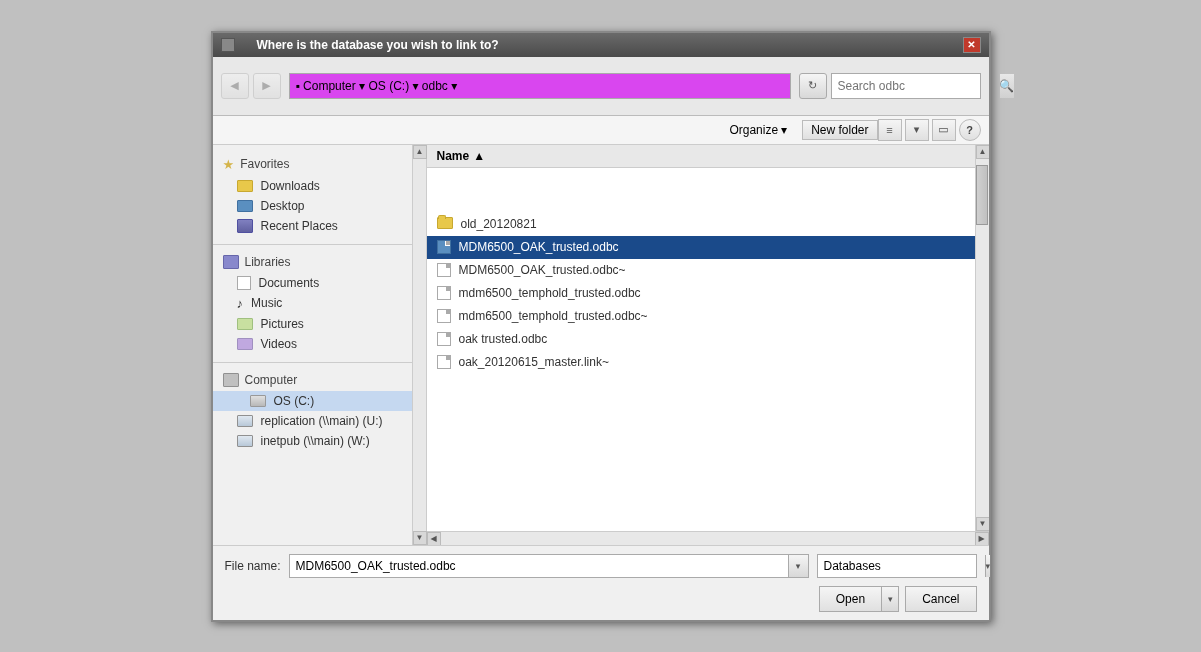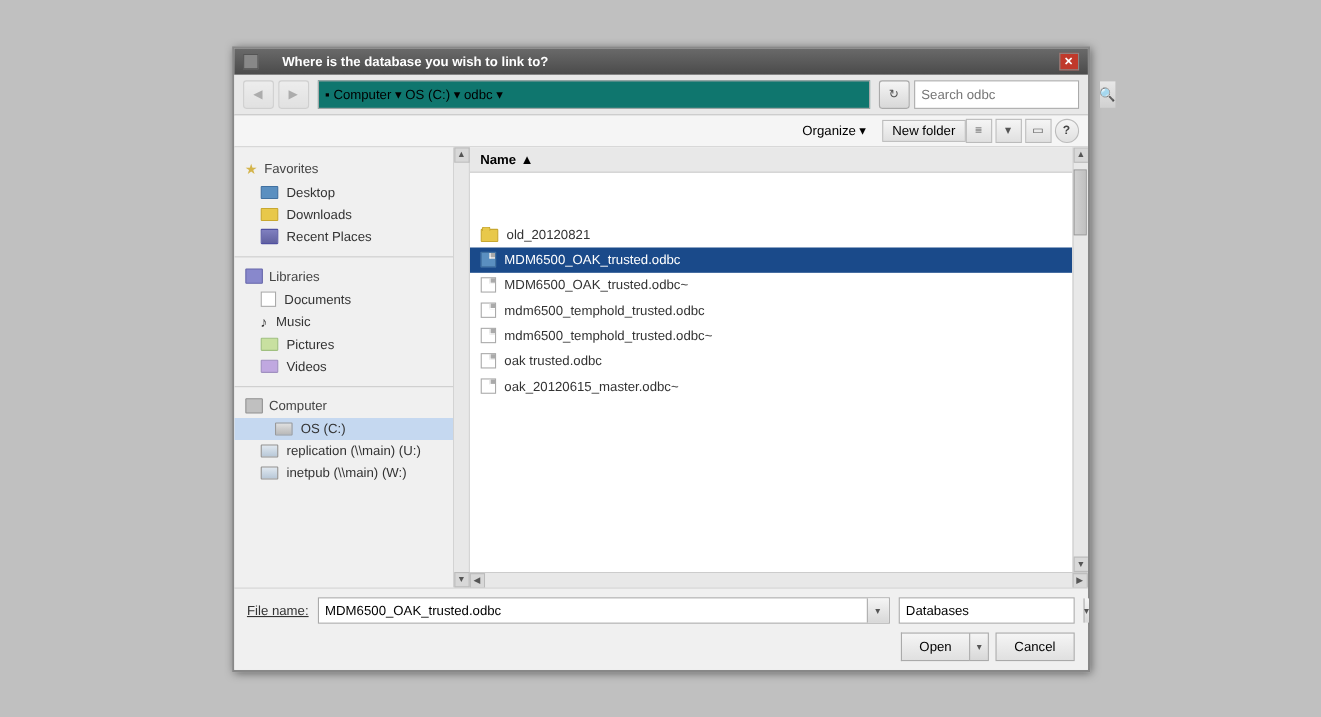--- a/index.html
+++ b/index.html
@@ -75,26 +75,26 @@
       color: #555;
     }
     .nav-btn:disabled, .nav-btn.disabled {
       opacity: 0.4;
       cursor: default;
     }
     .address-bar {
       flex: 1;
       display: flex;
       align-items: center;
-      background: #0f766e;
+      background: #d946ef;
       border: 1px solid #aaa;
       padding: 2px 6px;
       height: 26px;
       font-size: 12px;
-      margin: 1px 4px;
+      margin: 12px 4px;
       gap: 4px;
     }
     .search-box {
       display: flex;
       align-items: center;
       border: 1px solid #aaa;
       background: white;
       height: 26px;
       width: 150px;
     }
@@ -341,21 +341,21 @@
       align-items: center;
       gap: 4px;
       cursor: pointer;
     }
     .file-list {
       flex: 1;
       overflow-y: auto;
     }
     .file-item {
       display: flex;
-      align-items: flex-end;
+      align-items: flex-start;
       gap: 8px;
       padding: 4px 10px;
       cursor: pointer;
       font-size: 12px;
       color: #333;
       border-bottom: 1px solid transparent;
     }
     .file-item.selected {
       background: #1a4a8a;
       color: white;
@@ -414,21 +414,20 @@
     .filename-row {
       display: flex;
       align-items: center;
       gap: 8px;
       margin-bottom: 8px;
     }
     .filename-label {
       font-size: 12px;
       color: #333;
       white-space: nowrap;
-      text-decoration: underline;
     }
     .filename-input-wrap {
       flex: 1;
       display: flex;
       align-items: center;
       background: white;
       border: 1px solid #aaa;
       height: 24px;
     }
     .filename-input {
@@ -641,26 +640,26 @@
 
     <div class="sidebar-wrapper">
       <div class="sidebar" style="width:195px;">
 
         <div class="sidebar-section">
           <div class="sidebar-section-header">
             <span class="icon-star">★</span>
             <span>Favorites</span>
           </div>
           <div class="sidebar-item">
+            <span class="icon-downloads"></span>
+            <span>Downloads</span>
+          </div>
+          <div class="sidebar-item">
             <span class="icon-desktop"></span>
             <span>Desktop</span>
-          </div>
-          <div class="sidebar-item">
-            <span class="icon-downloads"></span>
-            <span>Downloads</span>
           </div>
           <div class="sidebar-item">
             <span class="icon-recent"></span>
             <span>Recent Places</span>
           </div>
         </div>
         <div class="divider"></div>
 
         <div class="sidebar-section">
           <div class="sidebar-section-header">
@@ -742,21 +741,21 @@
             <div class="file-item">
               <span class="file-icon-doc"></span>
               <span>mdm6500_temphold_trusted.odbc~</span>
             </div>
             <div class="file-item">
               <span class="file-icon-doc"></span>
               <span>oak trusted.odbc</span>
             </div>
             <div class="file-item">
               <span class="file-icon-doc"></span>
-              <span>oak_20120615_master.odbc~</span>
+              <span>oak_20120615_master.link~</span>
             </div>
           </div>
         </div>
 
         <div class="scrollbar-area">
           <div class="scrollbar-btn">▲</div>
           <div class="scrollbar-thumb"></div>
           <div style="position:absolute;bottom:0;left:0;" class="scrollbar-btn">▼</div>
         </div>
       </div>

